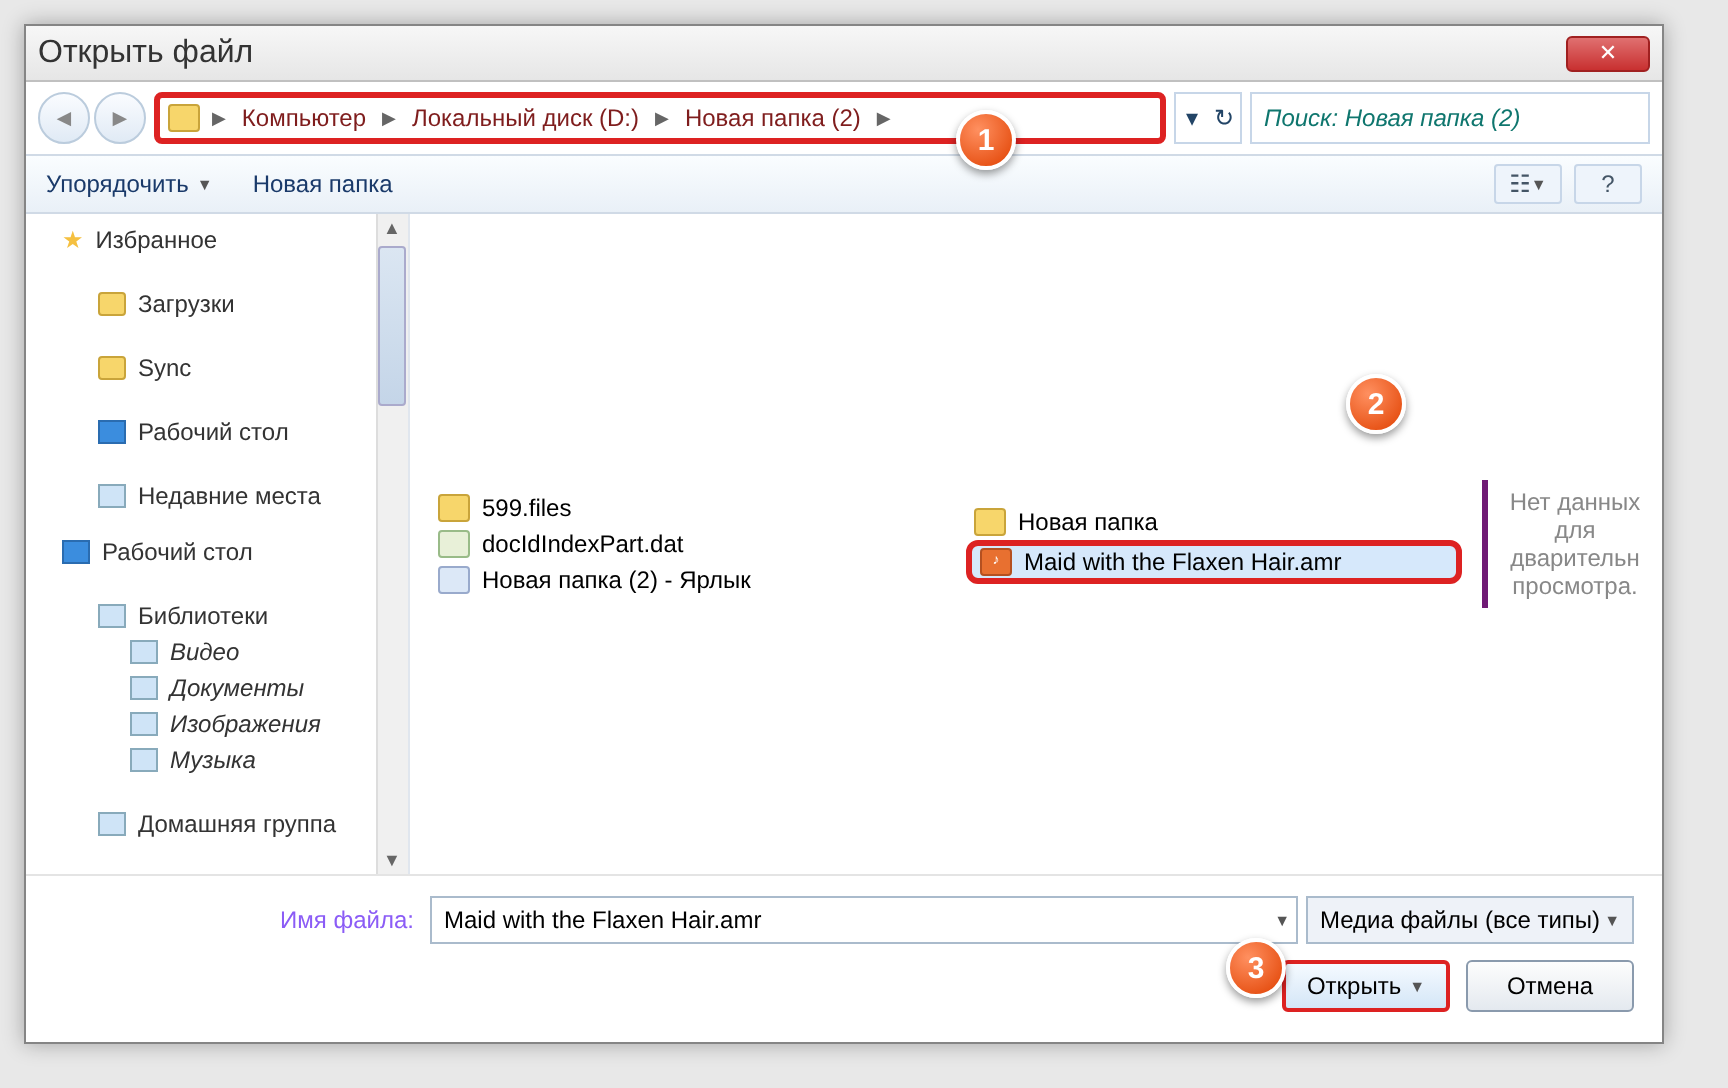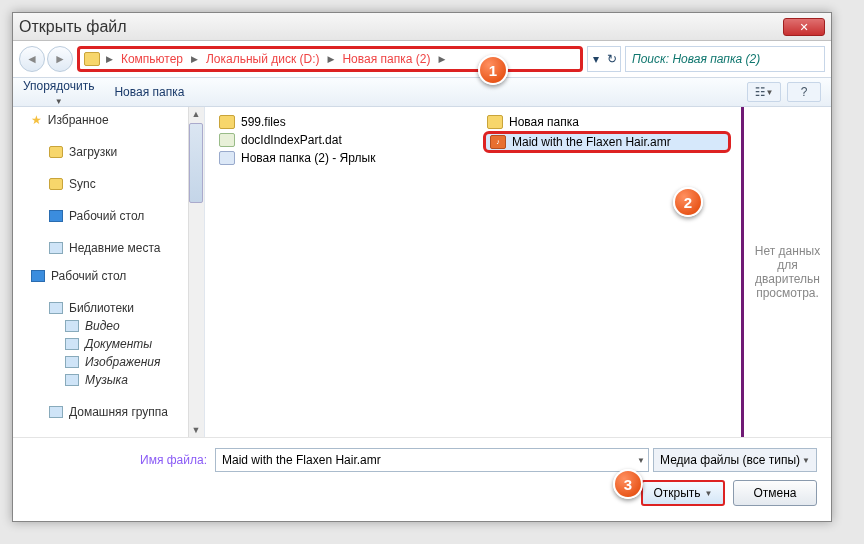--- a/index.html
+++ b/index.html
@@ -5,43 +5,43 @@
 * { box-sizing: border-box; margin: 0; padding: 0; font-family: "Segoe UI", Tahoma, sans-serif; font-size: 12px; }
 body { background: #e8e8e8; width: 864px; height: 544px; position: relative; padding: 12px; }
 .dialog { background: #fff; border: 1px solid #858585; width: 820px; height: 510px; box-shadow: 0 0 10px rgba(0,0,0,0.3); position: relative; }
 .titlebar { height: 28px; background: linear-gradient(#f7f7f7,#e6e6e6); border-bottom: 1px solid #c0c0c0; display: flex; align-items: center; padding: 0 6px; }
 .titlebar .title { flex: 1; font-size: 16px; color: #333; }
 .close-btn { width: 42px; height: 18px; background: linear-gradient(#e07070,#c83030); border: 1px solid #a02020; border-radius: 3px; color: #fff; text-align: center; line-height: 16px; font-size: 11px; cursor: pointer; }
 .navrow { height: 36px; display: flex; align-items: center; padding: 4px 6px; gap: 4px; }
 .navbtns { display: flex; gap: 2px; }
 .navbtn { width: 26px; height: 26px; border: 1px solid #bcd; border-radius: 50%; background: linear-gradient(#fafcff,#e0eaf5); display:flex;align-items:center;justify-content:center;color:#888; }
 .addrbar { flex: 1; height: 26px; border: 3px solid #d22; border-radius: 4px; display: flex; align-items: center; background: #fff; padding: 0 4px; gap: 4px; position: relative; }
-.crumb { color: #ef4444; padding: 2px 2px; }
+.crumb { color: #7f1d1d; padding: 2px 2px; }
 .crumb-sep { color: #666; padding: 0 2px; font-size: 9px; }
 .crumb-icon { width: 16px; height: 14px; background: #f7d66b; border: 1px solid #c9a43a; border-radius: 2px; }
 .refresh-group { display:flex; align-items:center; border:1px solid #c7d6e8; height:26px; }
 .refresh-sep { width:16px;height:24px;display:flex;align-items:center;justify-content:center;color:#246; }
 .searchbox { width: 200px; height: 26px; border: 1px solid #c7d6e8; background: #fff; display: flex; align-items: center; padding: 0 6px; color: #0f766e; font-style: italic; }
 .toolbar { height: 30px; background: linear-gradient(#fafdff,#e9f0f7); border-top:1px solid #d0dae6;border-bottom:1px solid #d0dae6; display:flex;align-items:center; padding:0 10px; gap:20px; }
-.tool-item { color:#1a3a6a; display:flex;align-items:center;gap:4px;flex-direction:column; }
+.tool-item { color:#1a3a6a; display:flex;align-items:center;gap:4px; }
 .tool-right { margin-left:auto; display:flex; gap:6px; }
 .tool-icon-btn { width:34px;height:20px;border:1px solid #c7d6e8;border-radius:2px;background:#eef4fb;display:flex;align-items:center;justify-content:center;color:#456; }
 .body { display:flex; height: 330px; }
 .sidebar { width: 192px; border-right: 1px solid #e0e6ee; overflow-y:auto; padding: 4px 0; position:relative; }
 .side-section { padding: 2px 8px 2px 18px; display:flex;align-items:center;gap:6px; white-space:nowrap; color:#333; cursor:default; }
 .side-sub { padding-left: 36px; margin-top: 14px; }
 .side-sub2 { padding-left: 52px; font-style: italic; }
 .star { color:#f5c040; }
 .fldr { width:14px;height:12px;background:#f7d66b;border:1px solid #c9a43a;border-radius:2px;display:inline-block; }
 .desk-icon { width:14px;height:12px;background:#3b8dde;border:1px solid #2a6cb0;display:inline-block; }
 .lib-icon { width:14px;height:12px;background:#cfe4f7;border:1px solid #8ab;display:inline-block; }
 .sidebar-scroll { position:absolute; right:0; top:0; bottom:0; width:16px; background:#f0f0f0; border-left:1px solid #ddd; }
 .sidebar-thumb { position:absolute; right:1px; top:2px; width:14px; height:80px; background:linear-gradient(#dbe6f2,#c4d5e8); border:1px solid #aac; border-radius:2px; }
 .sidebar-arrow { position:absolute; width:14px; height:14px; right:1px; display:flex;align-items:center;justify-content:center;color:#666;font-size:9px; }
-.filepane { flex:1; display:flex; }
+.filepane { flex:1; display:flex;align-items:center; }
 .filecol { flex:1; padding: 6px 10px; }
 .fileitem { display:flex;align-items:center;gap:6px; padding:2px 4px; cursor:default; }
 .fileitem.sel { background:#d6e8fb; border:1px solid #7ab3ef; border-radius:2px; }
 .fileitem.hot { border:3px solid #d22; border-radius:6px; padding:1px 20px 1px 4px; }
 .fic { width:16px;height:14px; display:inline-block; }
 .fic.folder { background:#f7d66b;border:1px solid #c9a43a;border-radius:2px; }
 .fic.dat { background:#e8f0d8;border:1px solid #9b8;border-radius:2px; }
 .fic.lnk { background:#dce8f7;border:1px solid #9ac;border-radius:2px; }
 .fic.amr { background:#e87030;border:1px solid #b55020;border-radius:2px;color:#fff;font-size:7px;text-align:center;line-height:12px; }
 .previewpane { width:90px; border-left:3px solid #701a75; display:flex;align-items:center;justify-content:center; color:#888; text-align:center; padding:4px; font-size:11px; }

